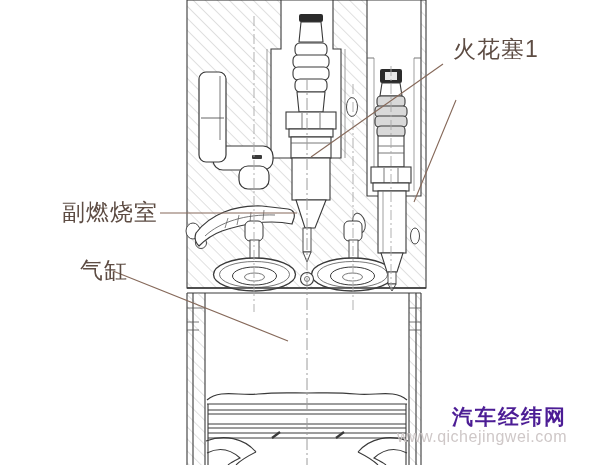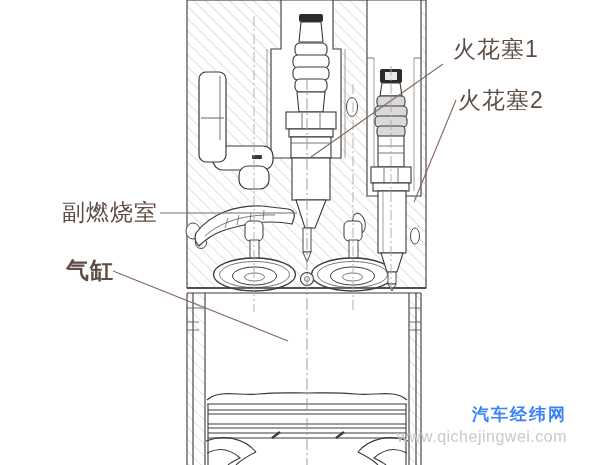--- a/index.html
+++ b/index.html
@@ -6,21 +6,21 @@
   #stage{
     position:relative;width:572px;height:465px;background:#ffffff;overflow:hidden;
     font-family:"Liberation Sans",sans-serif;
   }
   #drawing{position:absolute;left:0;top:0;}
   .callout{
     position:absolute;color:#5d4c43;font-size:23px;line-height:1;
     letter-spacing:1px;white-space:nowrap;font-family:"Liberation Sans",sans-serif;
   }
   .wm{position:absolute;right:5px;text-align:right;line-height:1;}
-  .wm-name{top:406px;font-size:17px;font-weight:bold;color:#3b82f6;letter-spacing:2px;}
+  .wm-name{top:406px;font-size:21px;font-weight:bold;color:#4c1d95;letter-spacing:2px;}
   .wm-url{top:429px;font-size:16px;color:#cfc8c8;letter-spacing:0.5px;}
 </style>
 </head>
 <body>
 
 <div id="stage">
 
   <svg id="drawing" width="600" height="465" viewBox="0 0 600 465" xmlns="http://www.w3.org/2000/svg">
     <defs>
       <pattern id="hatch" width="8.5" height="8.5" patternUnits="userSpaceOnUse" patternTransform="rotate(-45)">
@@ -197,20 +197,19 @@
 
     <g stroke="#86695a" stroke-width="1.1">
       <line x1="443" y1="64" x2="311" y2="157"></line>
       <line x1="456" y1="100" x2="414" y2="202"></line>
       <line x1="160" y1="213" x2="297" y2="213"></line>
       <line x1="113" y1="271" x2="288" y2="341"></line>
     </g>
   </svg>
 
   <div class="callout" style="left:453px;top:38px;">火花塞1</div>
-  <div class="callout" style="left:458px;top:89px;">火花塞2</div>
   <div class="callout" style="left:62px;top:201px;text-align:right;">副燃烧室</div>
-  <div class="callout" style="left:66px;top:259px;font-weight:bold;">气缸</div>
+  <div class="callout" style="left:80px;top:259px;">气缸</div>
 
   <div class="wm wm-name">汽车经纬网</div>
   <div class="wm wm-url">www.qichejingwei.com</div>
 
 </div>
 
 </body></html>

